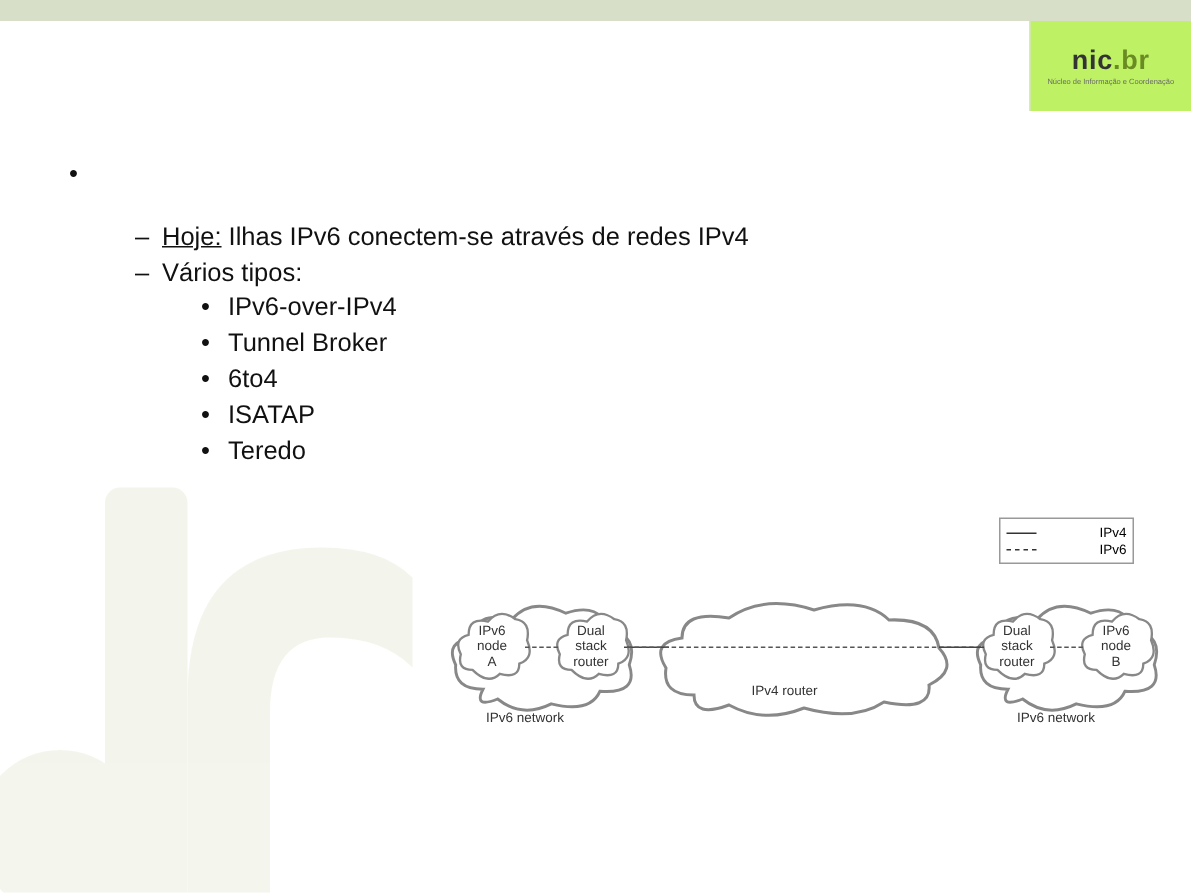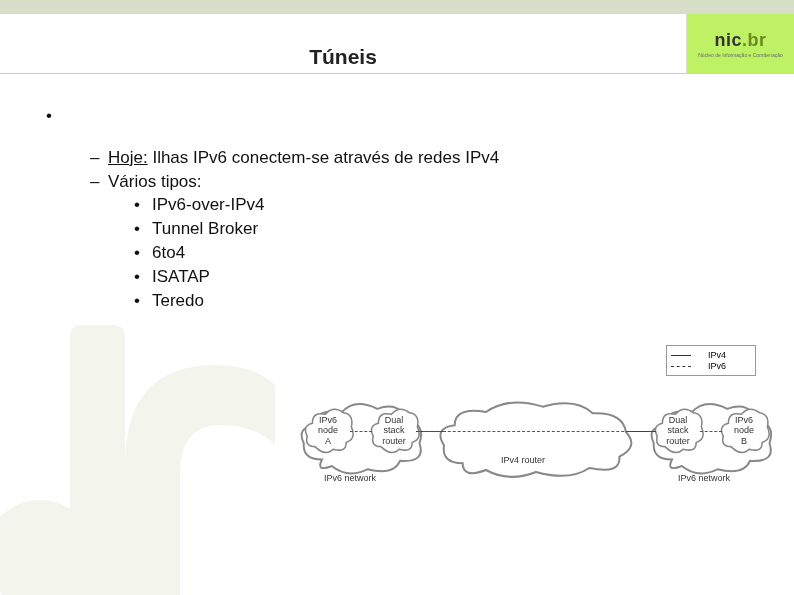--- a/index.html
+++ b/index.html
@@ -16,21 +16,21 @@
   .lvl1 { list-style: none; }
   .lvl1 > li::before { content: "•"; display: inline-block; width: 18px; }
   .lvl2 { list-style: none; margin-top: 18px; margin-left: 44px; }
   .lvl2 > li::before { content: "–"; display: inline-block; width: 18px; }
   .lvl3 { list-style: none; margin-left: 44px; }
   .lvl3 > li::before { content: "•"; display: inline-block; width: 18px; }
   .underline { text-decoration: underline; }
   .bg-br { position: absolute; left: -30px; bottom: -30px; width: 360px; height: 360px; opacity: 0.22; pointer-events: none; }
   .diagram { position: absolute; right: 18px; bottom: 100px; width: 480px; height: 150px; }
   .legend { position: absolute; top: 0; right: 20px; width: 90px; border: 1px solid #999; background: #fff; padding: 3px 4px; font-size: 9px; }
-  .legend-row { display: flex; align-items: center; gap: 17px; margin: 1px 0; }
+  .legend-row { display: flex; align-items: center; gap: 17px; margin: 1px 0; justify-content: space-between; }
   .legend-line { width: 20px; height: 0; border-top: 1px solid #333; }
   .legend-line.dashed { border-top: 1px dashed #333; }
   .cloud { position: absolute; }
   .cloud svg { display: block; }
   .cloud-text { position: absolute; left: 0; right: 0; text-align: center; font-size: 9px; line-height: 1.15; color: #333; }
   .net-label { position: absolute; font-size: 9px; color: #333; }
   .solid-line { position: absolute; height: 0; border-top: 1px solid #444; }
   .dashed-line { position: absolute; height: 0; border-top: 1.2px dashed #555; }
 </style>
 </head>
@@ -38,23 +38,20 @@
 
 <div class="slide">
   <div class="top-band"></div>
 
   <svg class="bg-br" viewBox="0 0 360 360">
     <circle cx="70" cy="290" r="55" fill="#ccd6ac"></circle>
     <rect x="100" y="60" width="55" height="280" rx="10" fill="#ccd6ac"></rect>
     <path d="M155 200 q0 -100 90 -100 q40 0 60 20 l0 60 q-20 -20 -55 -20 q-40 0 -40 50 l0 130 l-55 0 z" fill="#ccd6ac"></path>
   </svg>
 
-  <div class="title-row">
-    <h1>Túneis</h1>
-  </div>
 
   <div class="logo-box">
     <div class="logo-main">
       <span>nic</span><span class="green">.br</span>
     </div>
     <div class="logo-sub">Núcleo de Informação e Coordenação</div>
   </div>
 
   <div class="content">
     <ul class="lvl1">

